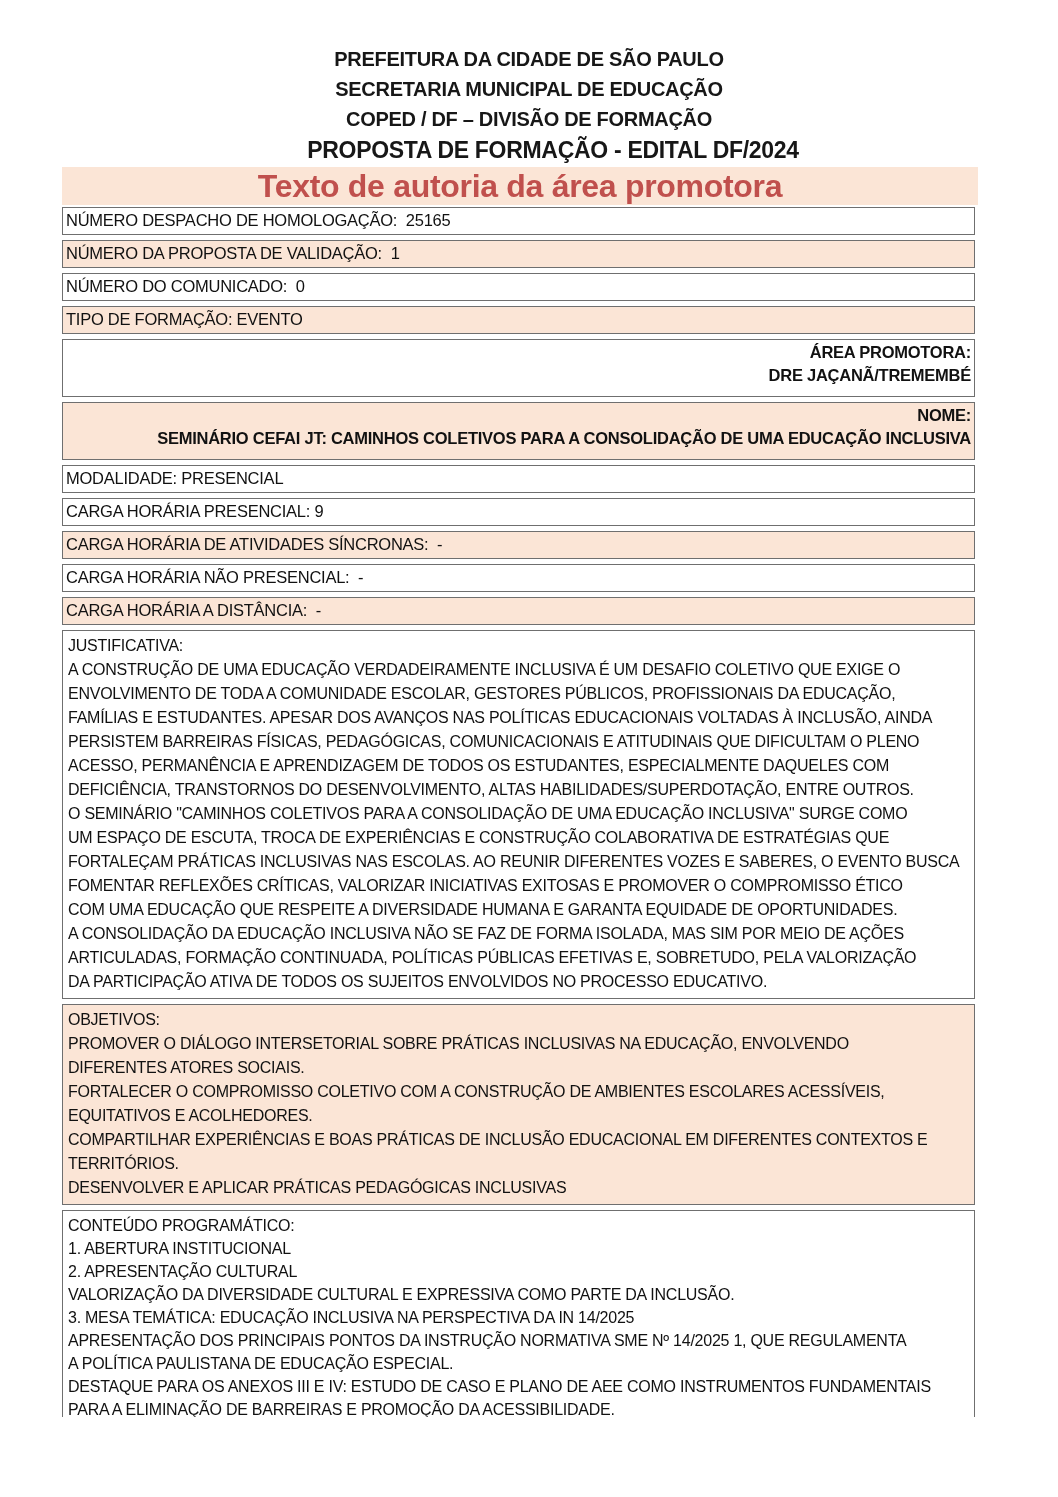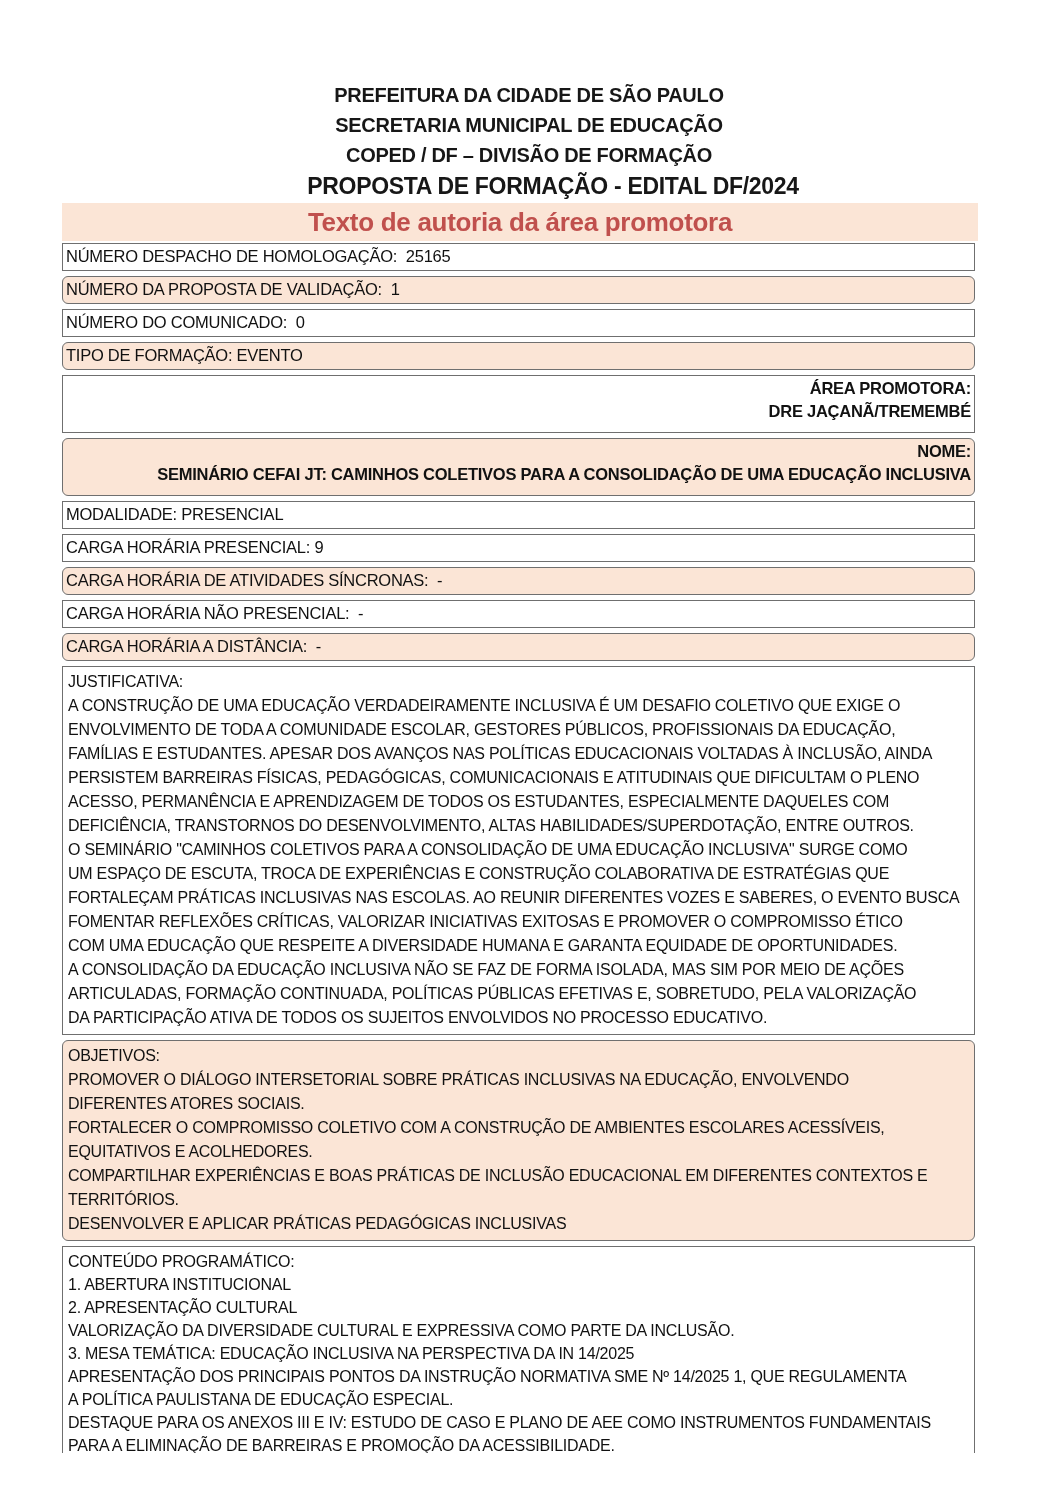--- a/index.html
+++ b/index.html
@@ -1,38 +1,38 @@
 <!DOCTYPE html>
 <html lang="pt-BR" style="--peach: #FBE5D6; --banner-bg: #FBE5D6; --banner-fg: #C0504D;"><head>
 <meta charset="utf-8">
 <style>
   html,body{margin:0;padding:0;}
   body{
     width:1058px;height:1497px;overflow:hidden;background:#ffffff;
     font-family:"Liberation Sans","DejaVu Sans",sans-serif;color:#141414;
     -webkit-font-smoothing:antialiased;
   }
-  .header{padding-top:80px;text-align:center;font-weight:bold;color:#171717;}
+  .header{padding-top:44px;text-align:center;font-weight:bold;color:#171717;}
   .h-line{font-size:20px;line-height:30px;letter-spacing:-0.3px;}
   .h-line.big{font-size:23px;line-height:33px;letter-spacing:-0.3px;margin-left:48px;}
 
   .content{margin-left:62px;width:913px;}
 
   .banner{
     box-sizing:border-box;height:38px;margin-bottom:2px;width:916px;
     background:var(--banner-bg,#FBE5D6);color:var(--banner-fg,#C0504D);
-    text-align:center;font-weight:bold;font-size:26px;line-height:38px;letter-spacing:-0.3px;
+    text-align:center;font-weight:bold;font-size:32px;line-height:38px;letter-spacing:-0.3px;
   }
 
   .row{
     box-sizing:border-box;border:1.5px solid #6f6f6f;background:#ffffff;
     padding:0 3px;margin-bottom:5px;white-space:pre-wrap;
     font-size:16.5px;letter-spacing:-0.25px;color:#111;
   }
-  .row.peach{background:var(--peach,#FBE5D6);border-radius:6px;}
+  .row.peach{background:var(--peach,#FBE5D6);}
   .row.single{height:28px;line-height:25.5px;}
   .row.double{height:58px;line-height:22.5px;padding-top:1px;font-weight:bold;text-align:right;}
   .row.para{padding:3px 12px 4px 5px;line-height:24px;font-size:16px;}
   .row.para.objetivos{line-height:24px;}
   .row.cut{height:207px;line-height:23px;border-bottom:none;margin-bottom:0;overflow:hidden;}
 </style>
 </head>
 <body>
 
 <div class="header">

